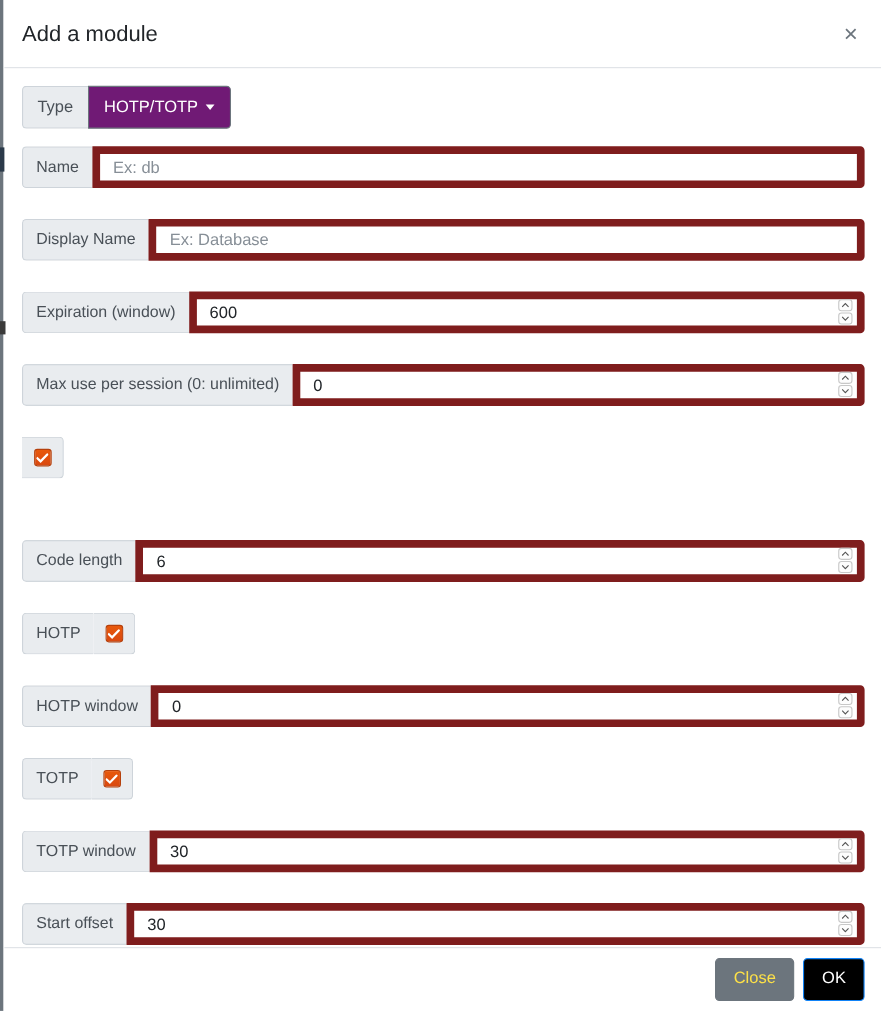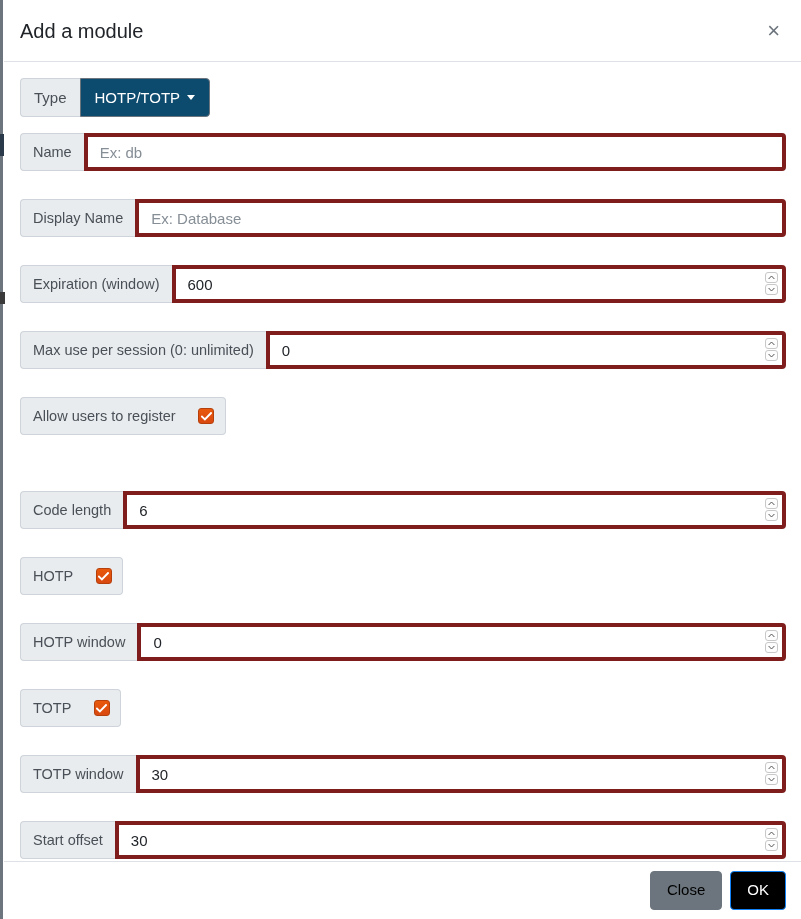--- a/index.html
+++ b/index.html
@@ -104,21 +104,21 @@
     padding: 0 12px;
     font-size: 14.5px;
     color: #495057;
     white-space: nowrap;
     box-sizing: border-box;
     height: 38px;
   }
 
   .field {
     flex: 1;
-    border: 4px solid #7f1d1d;
+    border: 7px solid #7f1d1d;
     border-radius: 0 4px 4px 0;
     background: #ffffff;
     display: flex;
     align-items: center;
     padding: 0 12px;
     font-size: 15px;
     color: #212529;
     height: 38px;
     box-sizing: border-box;
     position: relative;
@@ -191,21 +191,21 @@
     border-radius: 4px 0 0 4px;
     display: flex;
     align-items: center;
     padding: 12px 13px;
     font-size: 15px;
     color: #495057;
     height: 39px;
     box-sizing: border-box;
   }
   .dropdown-btn {
-    background: #0c4a6e;
+    background: #701a75;
     border: 1px solid #6c757d;
     border-radius: 0 4px 4px 0;
     color: #ffffff;
     font-size: 15px;
     display: flex;
     align-items: center;
     gap: 7px;
     padding: 0 14px;
     height: 39px;
     box-sizing: border-box;
@@ -236,21 +236,21 @@
     font-family: "Liberation Sans", sans-serif;
     border-radius: 4px;
     padding: 8px 16px;
     cursor: pointer;
     line-height: 1.35;
     border: 1px solid transparent;
   }
   .btn-secondary {
     background: #6c757d;
     border-color: #6c757d;
-    color: #000000;
+    color: #fde047;
   }
   .btn-primary {
     background: #000000;
     border-color: #1183f7;
     color: #ffffff;
   }
 </style>
 </head>
 <body>
 
@@ -318,21 +318,20 @@
               </span>
               <span class="spin-btn">
                 <svg width="7" height="5" viewBox="0 0 7 5">
                   <path d="M0.6 1 L3.5 4 L6.4 1" fill="none" stroke="#555" stroke-width="1"></path>
                 </svg>
               </span>
             </span>
           </div>
         </div>
         <div class="row check">
-          <div class="addon">Allow users to register</div>
           <div class="check-wrap">
             <span class="checkbox">
               <svg width="11" height="9" viewBox="0 0 11 9">
                 <path d="M1 4.6 L3.9 7.4 L10 1.1" fill="none" stroke="#ffffff" stroke-width="2" stroke-linecap="square"></path>
               </svg>
             </span>
           </div>
         </div>
         <div class="row">
         </div>

